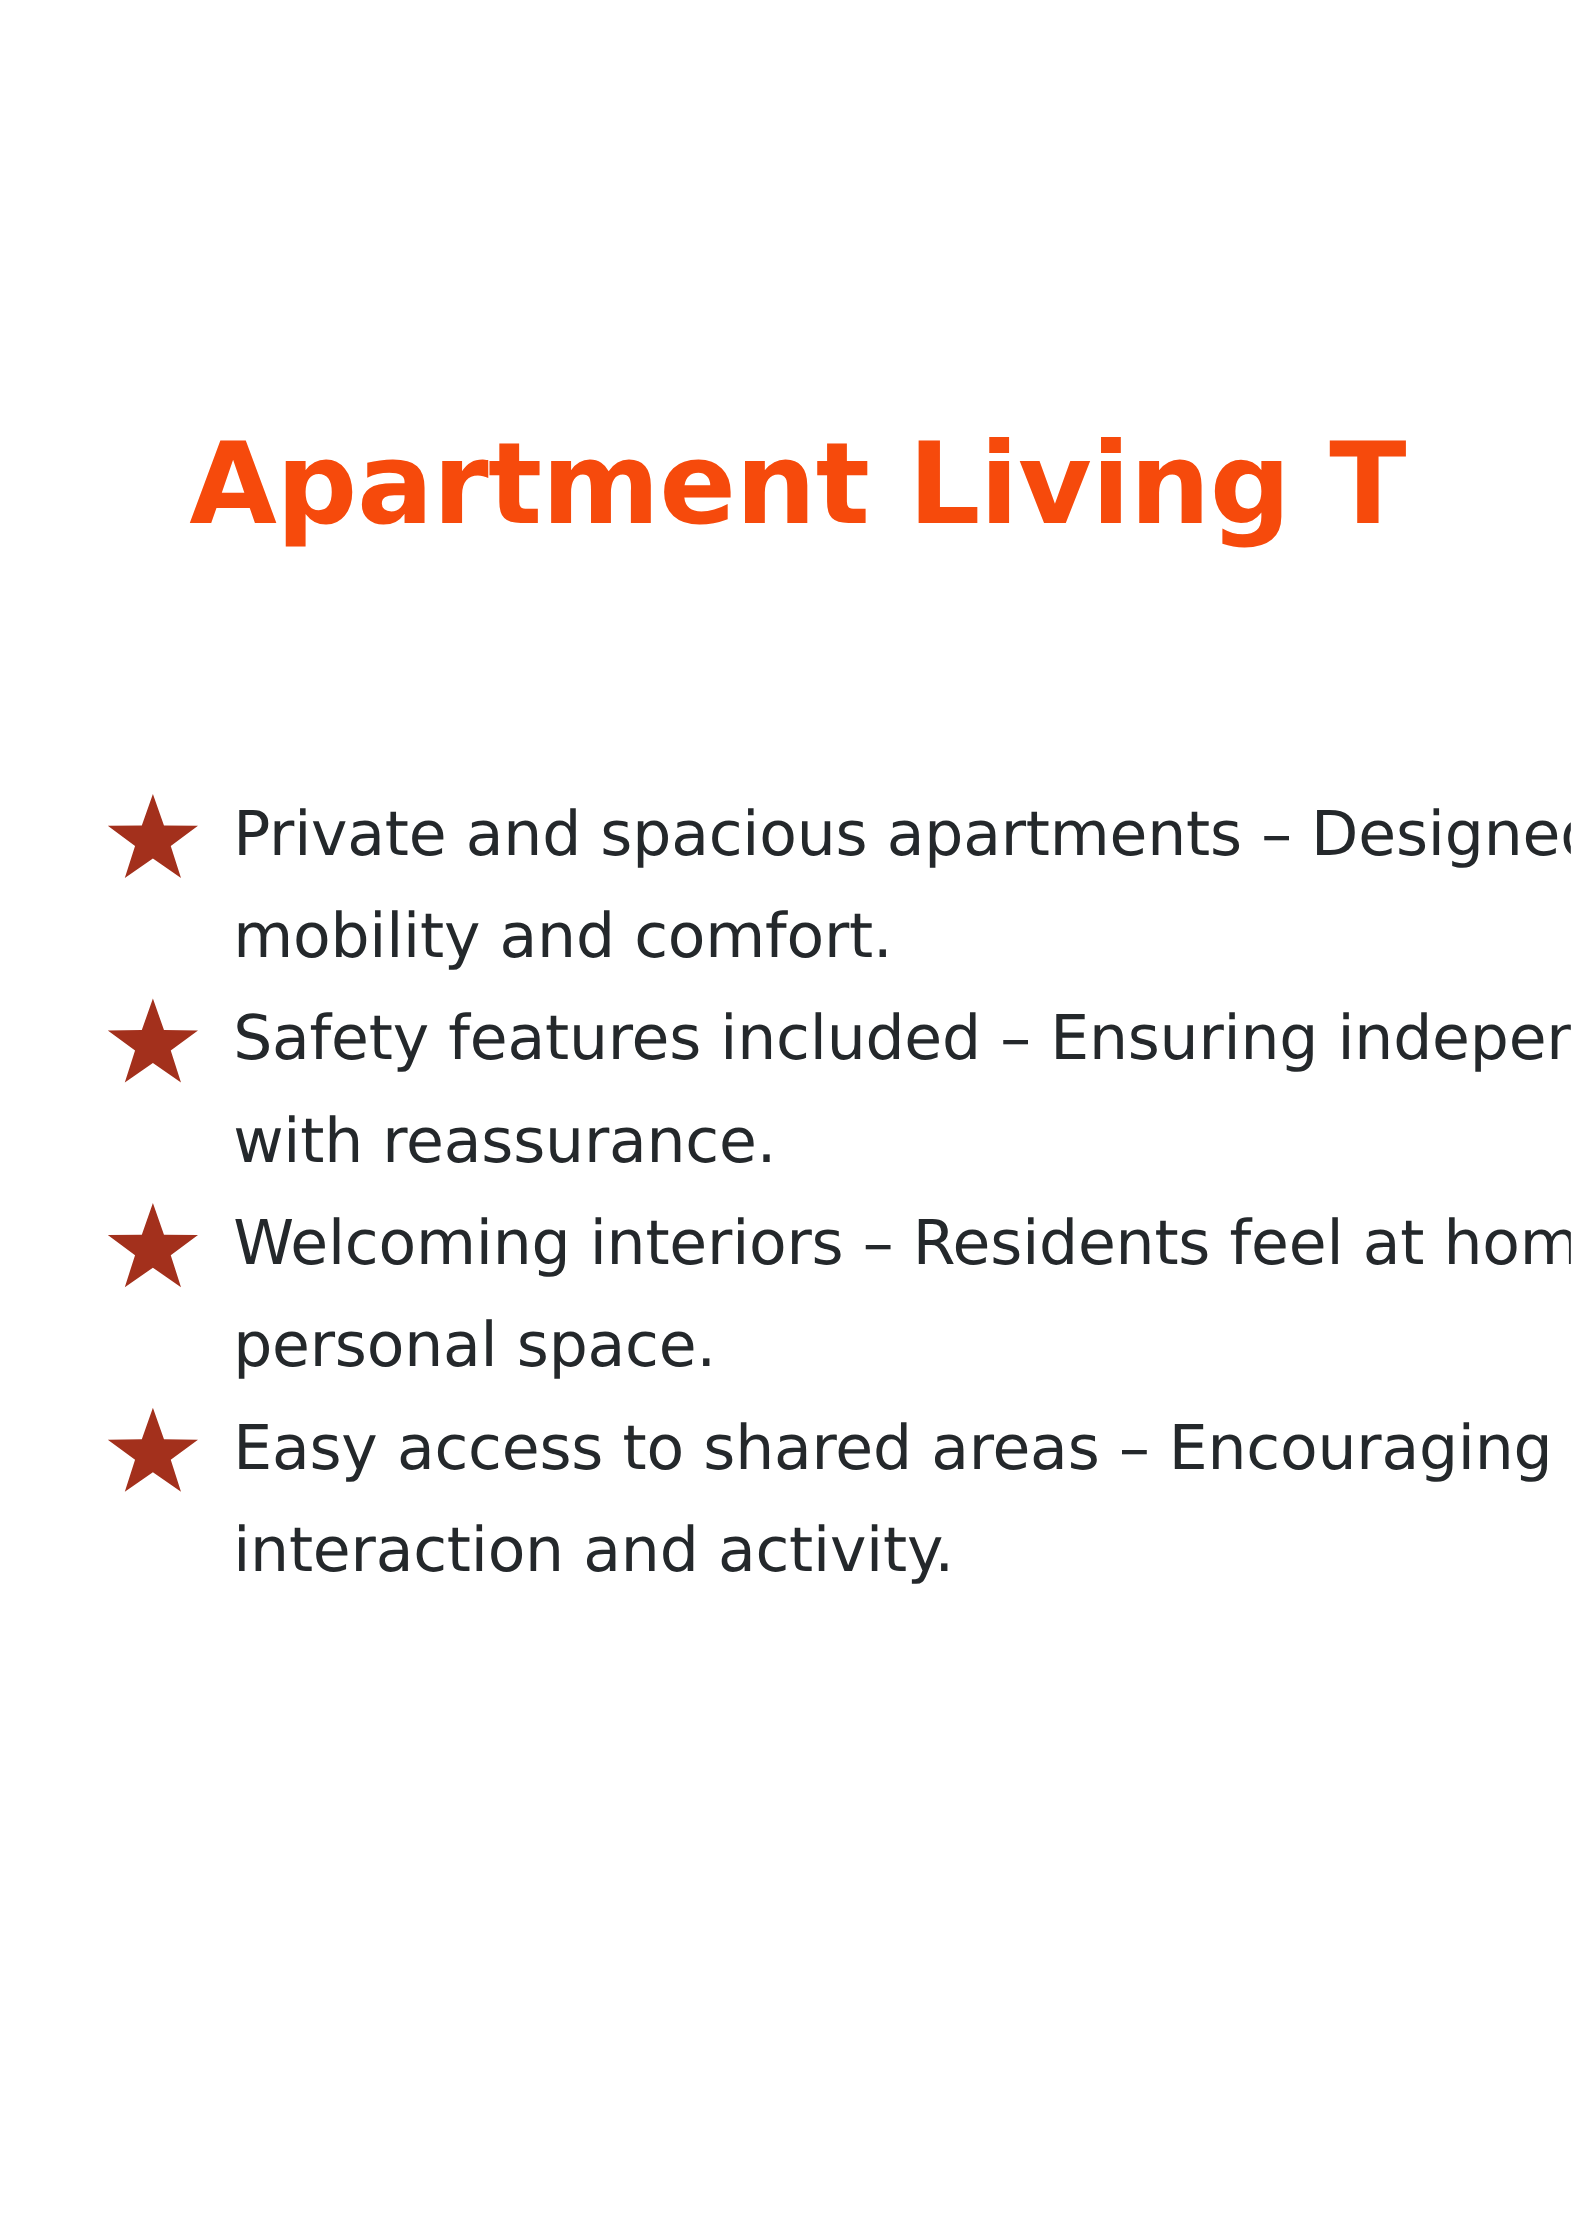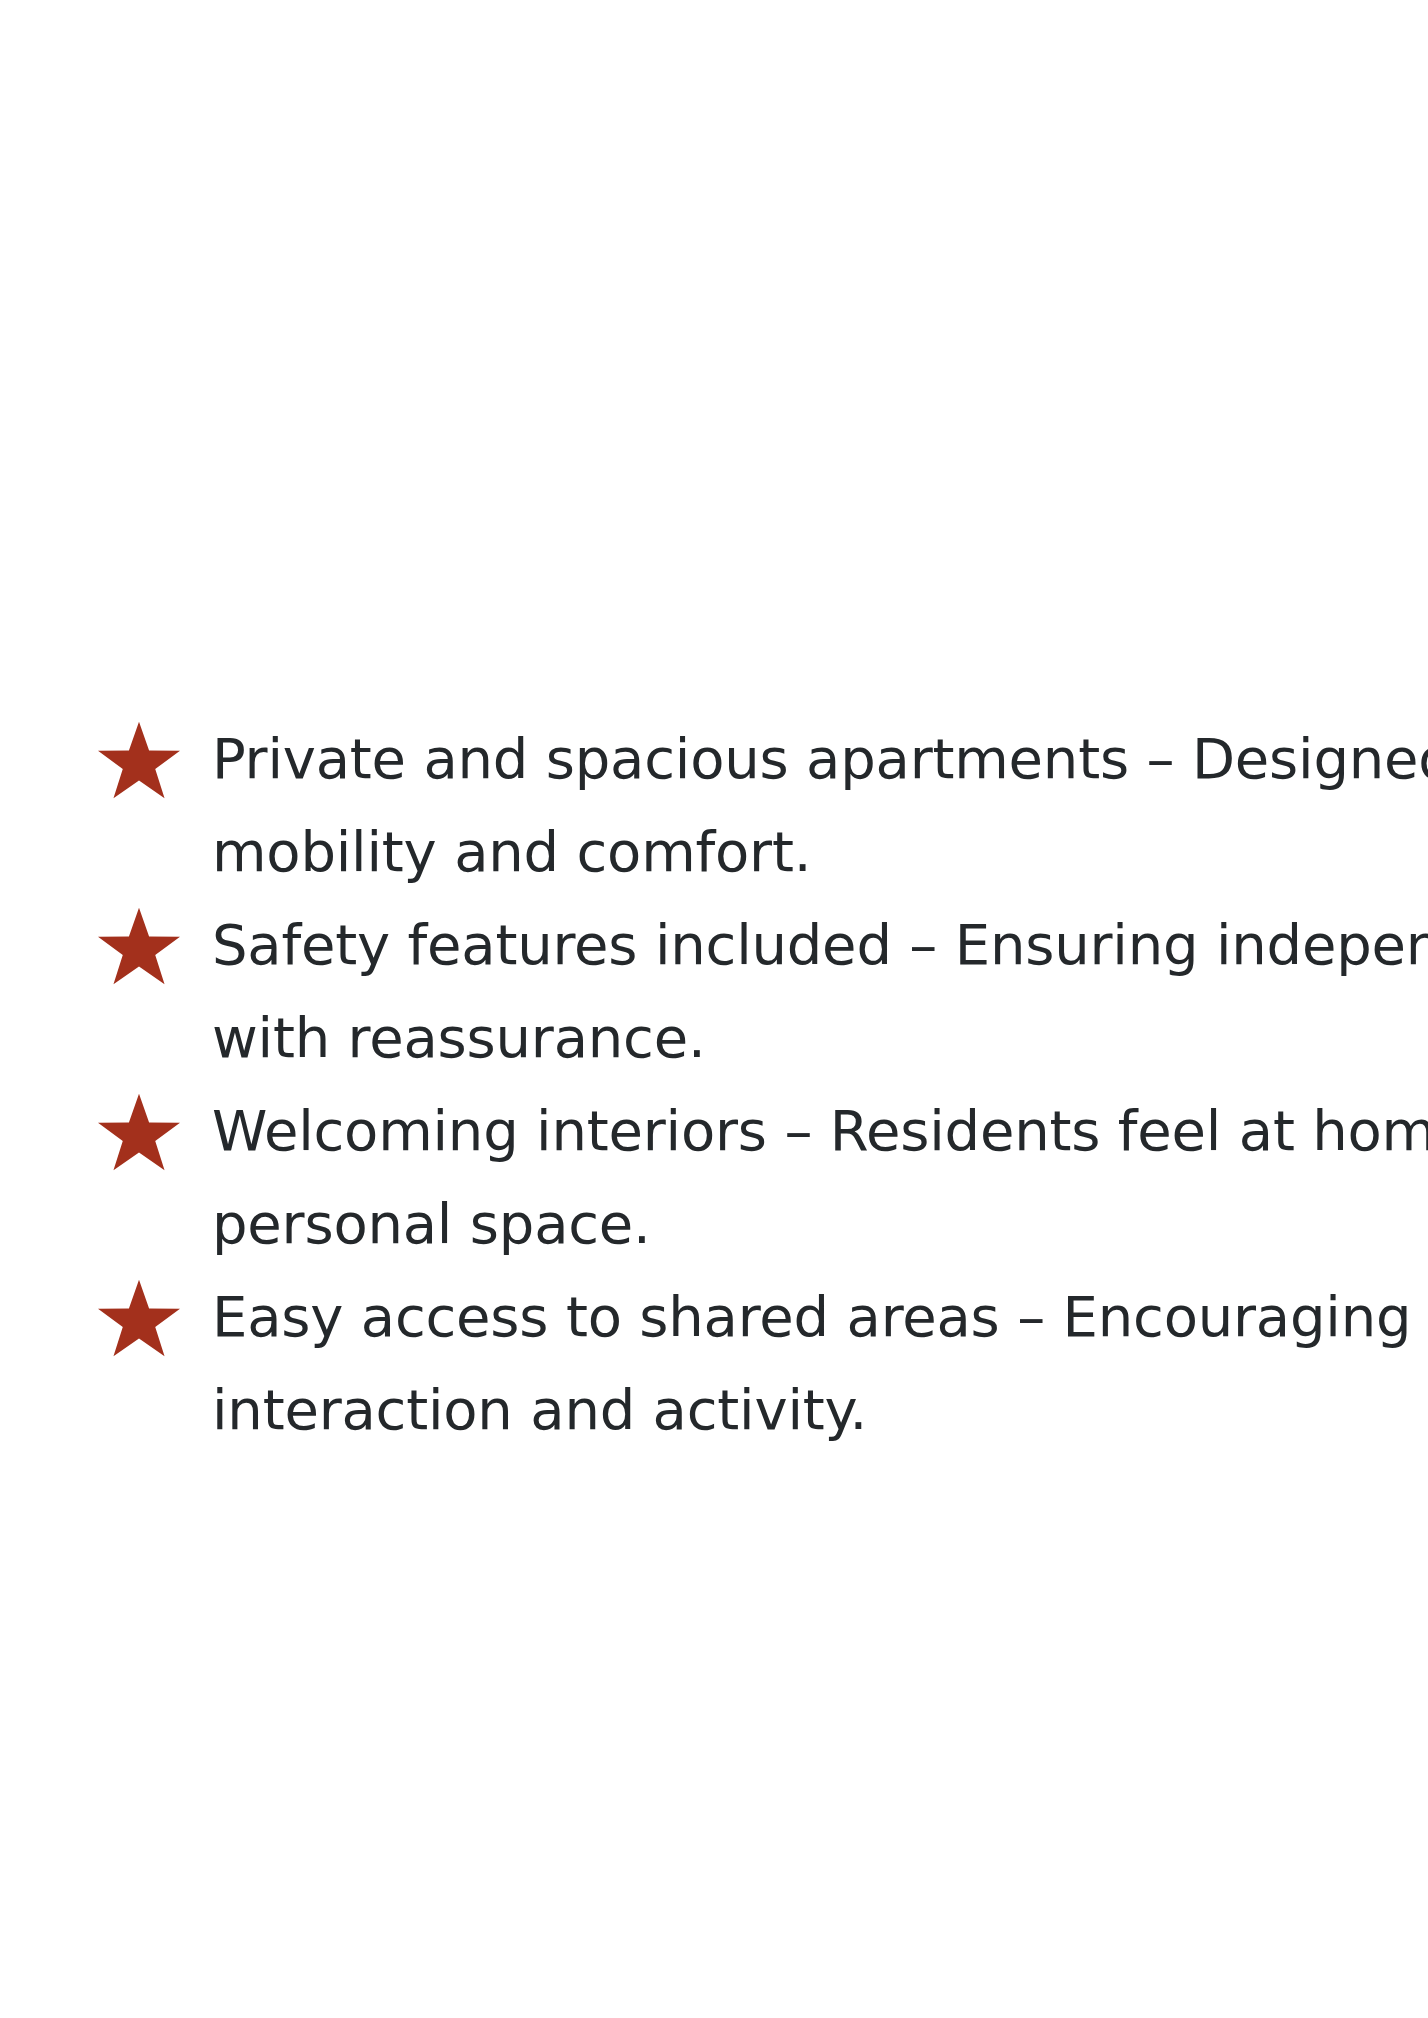--- a/index.html
+++ b/index.html
@@ -74,20 +74,21 @@
     color: #24282B;
     white-space: pre-wrap;
     letter-spacing: -0.2px;
   }
 </style>
 </head>
 <body>
 
 <div id="slide">
 
+  <div id="slide-title">Apartment Living T</div>
 
   <div id="bullet-list">
 
     <div class="bullet-item">
       <span class="bullet-star">
         <svg viewBox="0 0 100 96" xmlns="http://www.w3.org/2000/svg" aria-hidden="true">
           <polygon fill="currentColor" points="50,2 61.8,35.6 98,36.0 69.0,57.4 79.9,91.5 50,70.8 20.1,91.5 31.0,57.4 2,36.0 38.2,35.6"></polygon>
         </svg>
       </span>
       <span class="bullet-text">Private and spacious apartments – Designed for mobility and comfort.</span>

